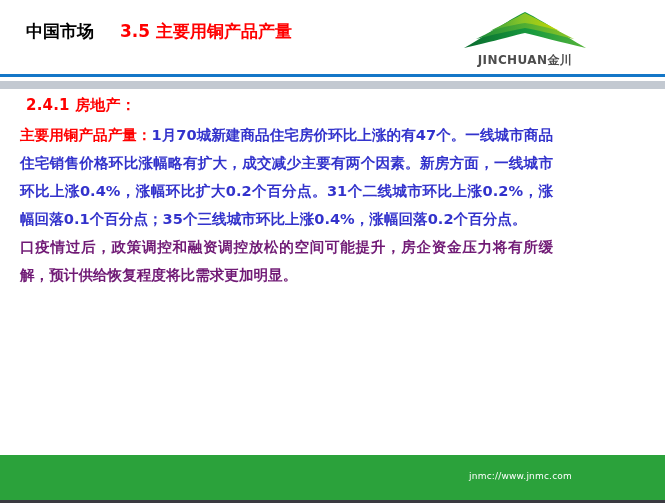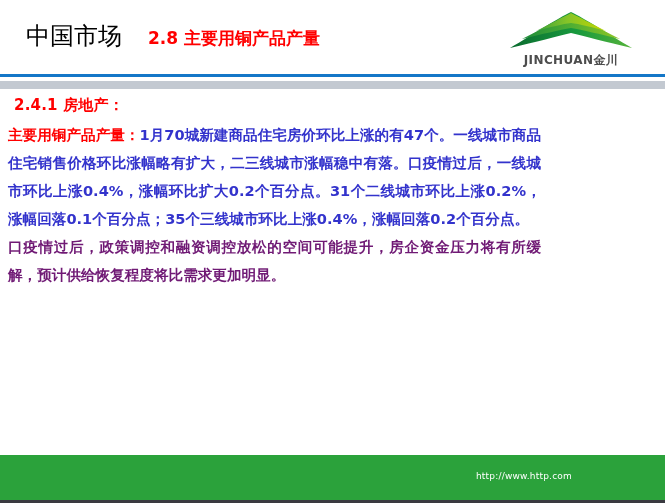--- a/index.html
+++ b/index.html
@@ -33,38 +33,38 @@
     height: 74px;
   }
   .header-title-group {
     position: absolute;
     left: 26px;
     top: 20px;
     display: flex;
     align-items: baseline;
   }
   .title-main {
-    font-size: 24px;
-    font-weight: normal;
+    font-size: 17px;
+    font-weight: bold;
     color: #000000;
     letter-spacing: 0px;
     white-space: nowrap;
   }
   .title-sub {
     font-size: 17px;
     font-weight: bold;
     color: #ff0000;
     margin-left: 26px;
     white-space: nowrap;
   }
 
   
   .logo {
     position: absolute;
-    left: 506px;
+    left: 460px;
     top: 8px;
     width: 130px;
     height: 62px;
   }
   .logo-mark {
     position: absolute;
     left: 0;
     top: 0;
     width: 130px;
     height: 44px;
@@ -104,21 +104,21 @@
     left: 0;
     top: 81px;
     width: 665px;
     height: 8px;
     background: #c3c9d1;
   }
 
   
   .content {
     position: absolute;
-    left: 0;
+    left: 12px;
     top: 96px;
     width: 557px;
     height: 350px;
     padding: 0 16px 0 8px;
     box-sizing: border-box;
   }
   .section-head {
     font-size: 15px;
     font-weight: bold;
     color: #ff0000;
@@ -172,21 +172,21 @@
 </style>
 </head>
 <body>
 
 <div class="slide">
 
   <div class="header">
 
     <div class="header-title-group">
       <span class="title-main">中国市场</span>
-      <span class="title-sub">2.8  主要用铜产品产量</span>
+      <span class="title-sub">3.5  主要用铜产品产量</span>
     </div>
 
     <div class="logo">
       <svg class="logo-mark" viewBox="0 0 130 44">
         <defs>
           <linearGradient id="gdark" x1="0" y1="0" x2="1" y2="0">
             <stop offset="0%" stop-color="#0a6b2f"></stop>
             <stop offset="55%" stop-color="#189a3e"></stop>
             <stop offset="100%" stop-color="#56b33a"></stop>
           </linearGradient>
@@ -214,28 +214,28 @@
 
   <div class="rule-blue"></div>
   <div class="rule-gap"></div>
   <div class="rule-gray"></div>
 
   <div class="content">
 
     <div class="section-head">2.4.1 房地产：</div>
 
     <p class="para">
-      <span class="lead">主要用铜产品产量：</span><span>1月70城新建商品住宅房价环比上涨的有47个。一线城市商品住宅销售价格环比涨幅略有扩大，二三线城市涨幅稳中有落。口疫情过后，一线城市环比上涨0.4%，涨幅环比扩大0.2个百分点。31个二线城市环比上涨0.2%，涨幅回落0.1个百分点；35个三线城市环比上涨0.4%，涨幅回落0.2个百分点。</span>
+      <span class="lead">主要用铜产品产量：</span><span>1月70城新建商品住宅房价环比上涨的有47个。一线城市商品住宅销售价格环比涨幅略有扩大，成交减少主要有两个因素。新房方面，一线城市环比上涨0.4%，涨幅环比扩大0.2个百分点。31个二线城市环比上涨0.2%，涨幅回落0.1个百分点；35个三线城市环比上涨0.4%，涨幅回落0.2个百分点。</span>
     </p>
 
 
     <p class="para all-red">
       <span>口疫情过后，政策调控和融资调控放松的空间可能提升，房企资金压力将有所缓解，预计供给恢复程度将比需求更加明显。</span>
     </p>
 
   </div>
 
   <div class="footer">
-    <span class="footer-url">http://www.http.com</span>
+    <span class="footer-url">jnmc://www.jnmc.com</span>
   </div>
   <div class="footer-base"></div>
 
 </div>
 
 </body></html>

